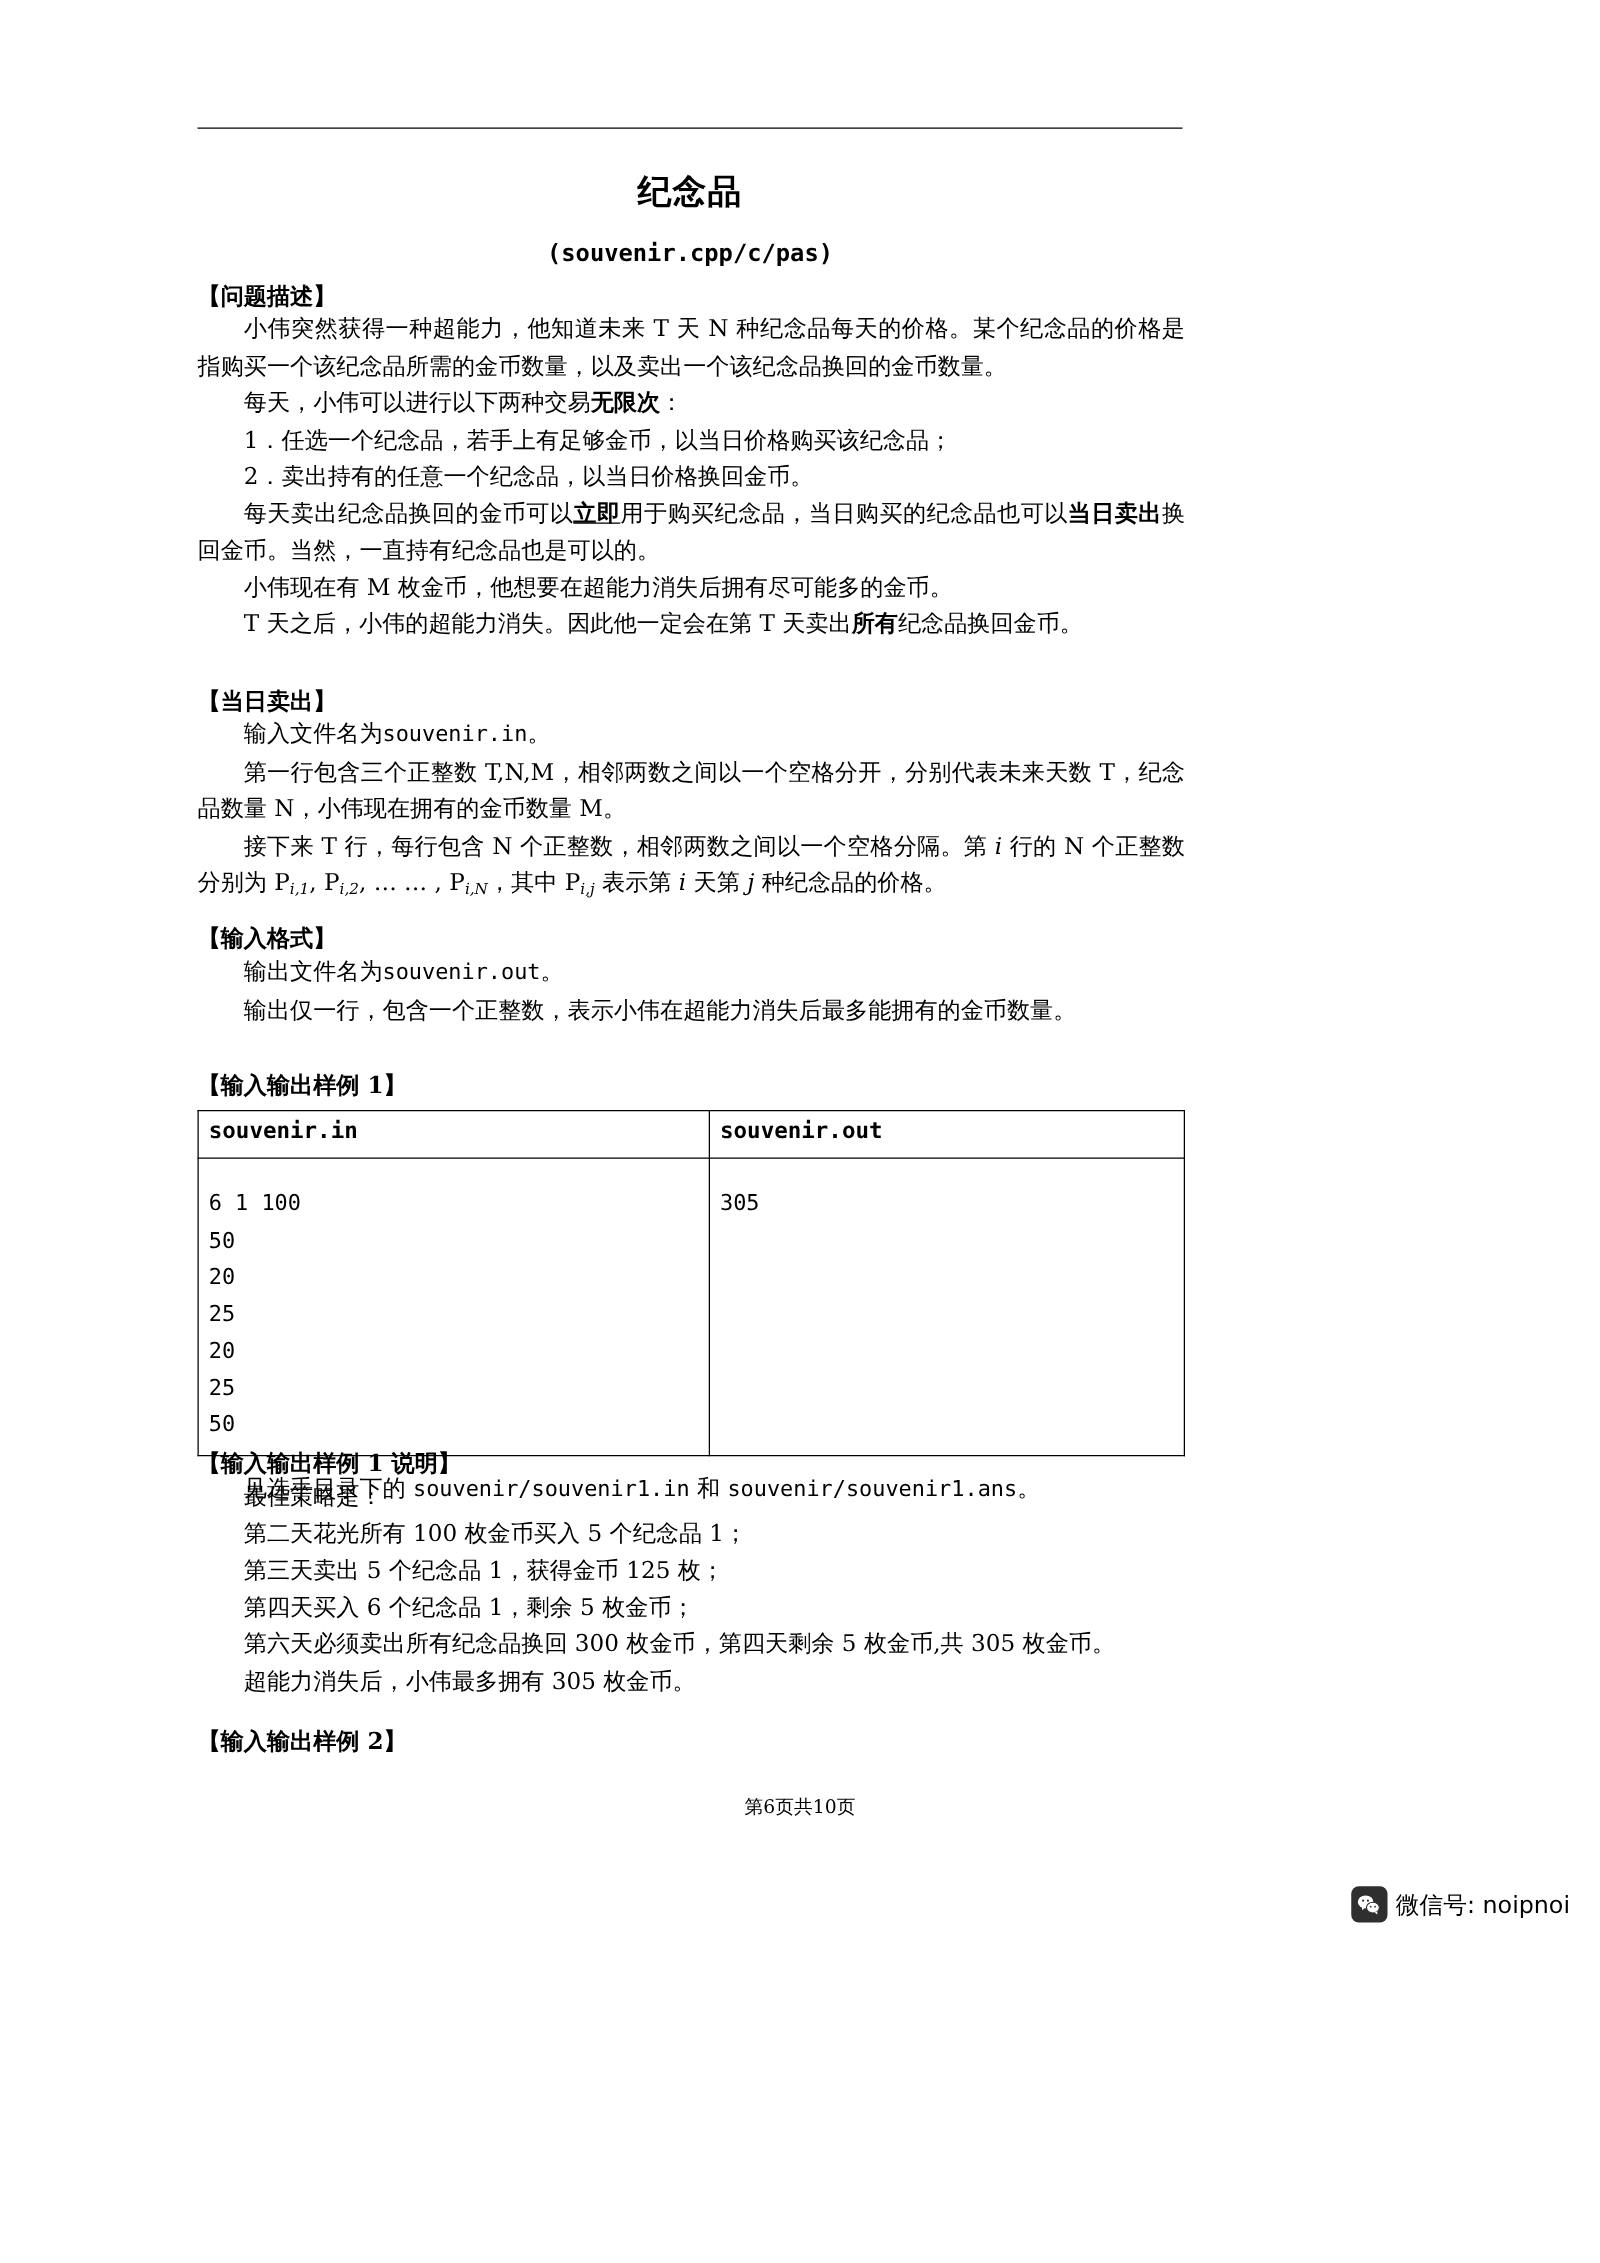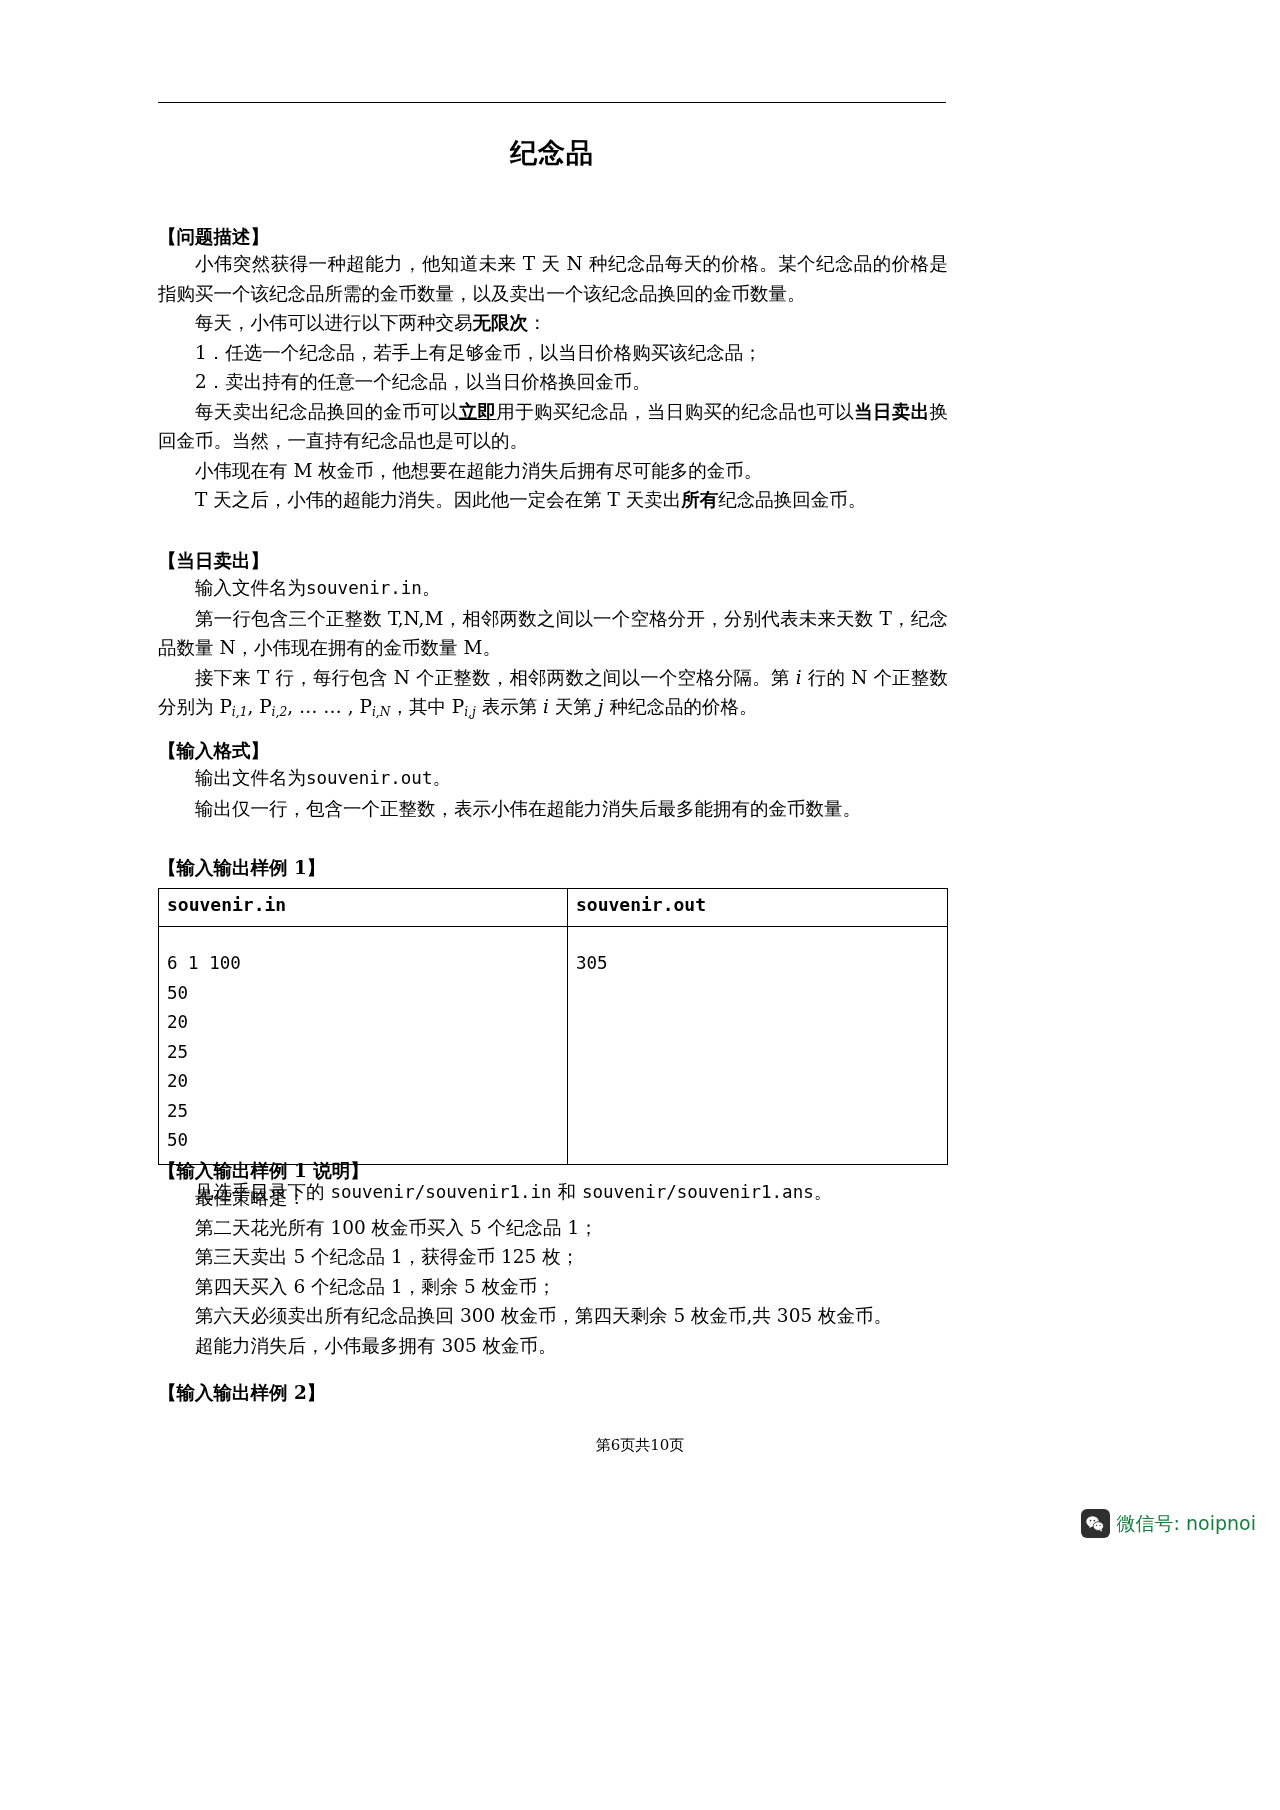--- a/index.html
+++ b/index.html
@@ -121,39 +121,40 @@
   }
 
   
   .watermark {
     position: absolute;
     right: 24px;
     bottom: 20px;
     display: flex;
     align-items: center;
     gap: 7px;
-    color: #15803d;
+    color: #000000;
     font-size: 19px;
     font-family: "DejaVu Sans", "Liberation Sans", sans-serif;
   }
   .wm-badge {
     width: 29px; height: 29px;
     border-radius: 6px;
     background: #2f2f2f;
     display: flex; align-items: center; justify-content: center;
   }
 </style>
 </head>
 <body>
 
 <div class="page">
 
   <div class="header-rule"></div>
 
   <div class="doc-title">纪念品</div>
+  <div class="doc-subtitle">(souvenir.cpp/c/pas)</div>
 
   <div class="sect" style="left:158px; top:224px;">
     <div class="sect-head">【问题描述】</div>
     <div class="para indent">小伟突然获得一种超能力，他知道未来 T 天 N 种纪念品每天的价格。某个纪念品的价格是指购买一个该纪念品所需的金币数量，以及卖出一个该纪念品换回的金币数量。</div>
     <div class="para indent"><span>每天，小伟可以进行以下两种交易</span><span class="b">无限次</span><span>：</span></div>
     <div class="para indent">1．任选一个纪念品，若手上有足够金币，以当日价格购买该纪念品；</div>
     <div class="para indent">2．卖出持有的任意一个纪念品，以当日价格换回金币。</div>
     <div class="para indent"><span>每天卖出纪念品换回的金币可以</span><span class="b u">立即</span><span>用于购买纪念品，当日购买的纪念品也可以</span><span class="b">当日卖出</span><span>换回金币。当然，一直持有纪念品也是可以的。</span></div>
     <div class="para indent">小伟现在有 M 枚金币，他想要在超能力消失后拥有尽可能多的金币。</div>
     <div class="para indent"><span>T 天之后，小伟的超能力消失。因此他一定会在第 T 天卖出</span><span class="b">所有</span><span>纪念品换回金币。</span></div>

